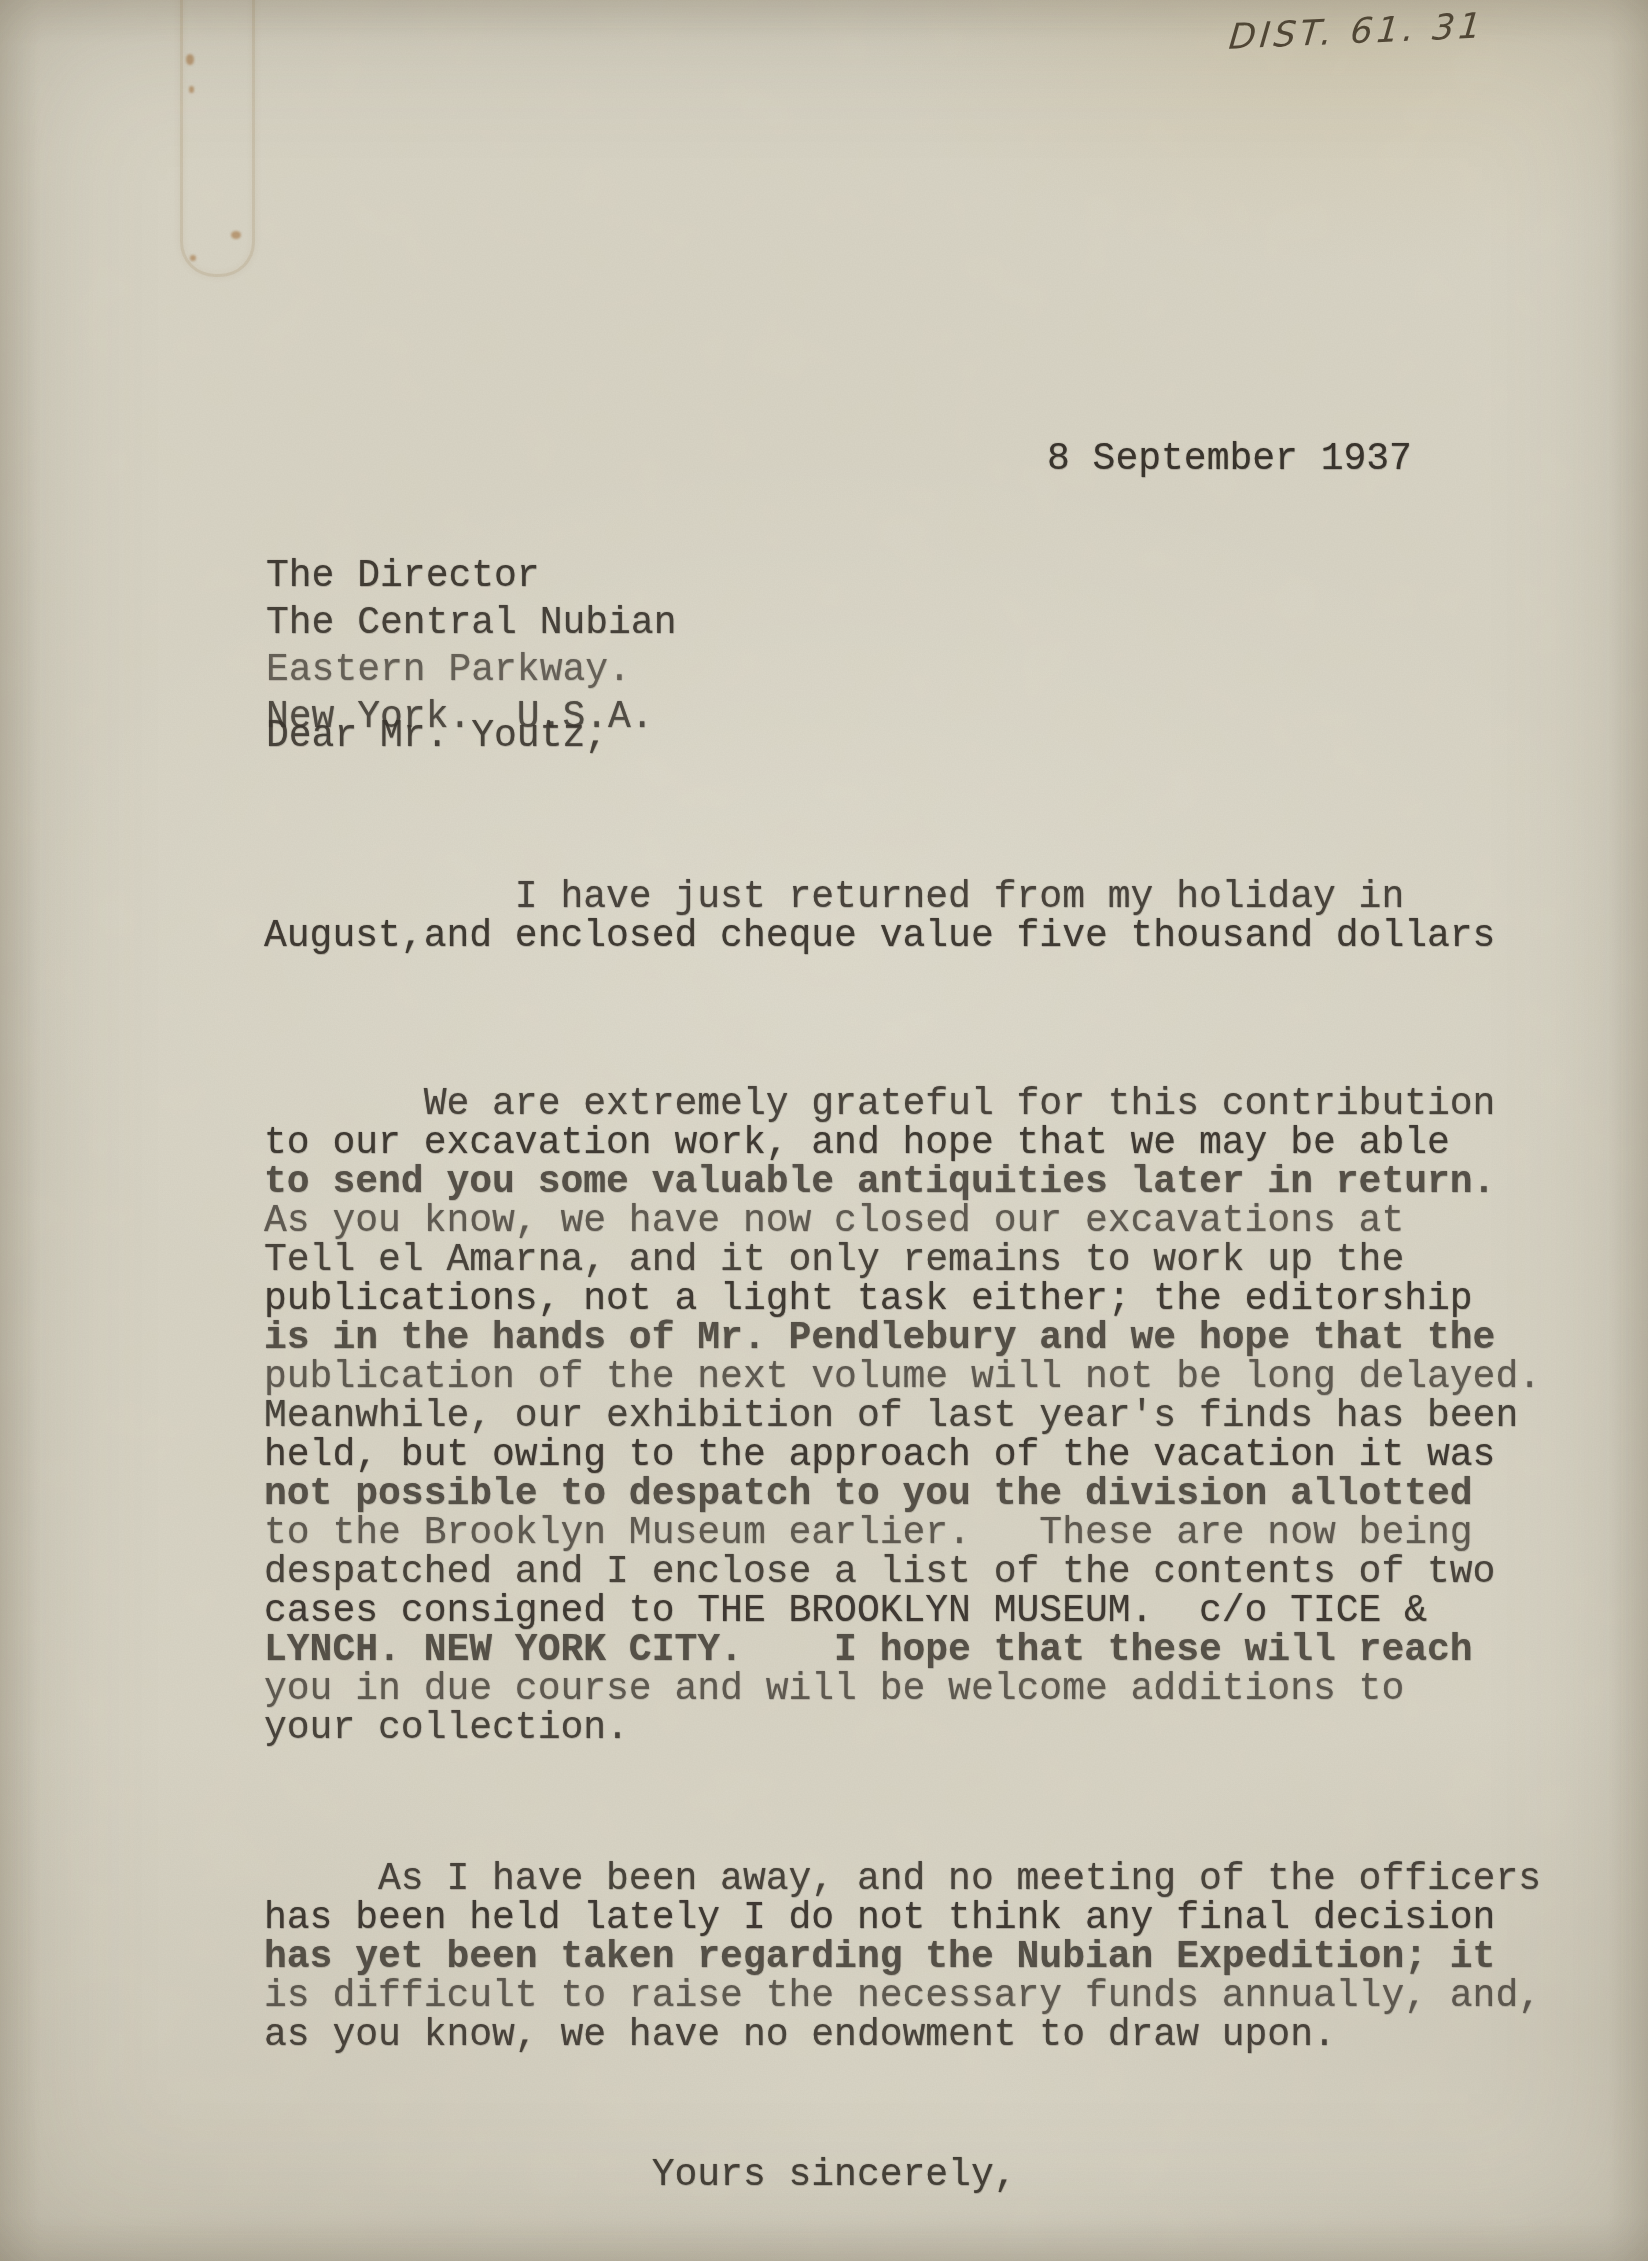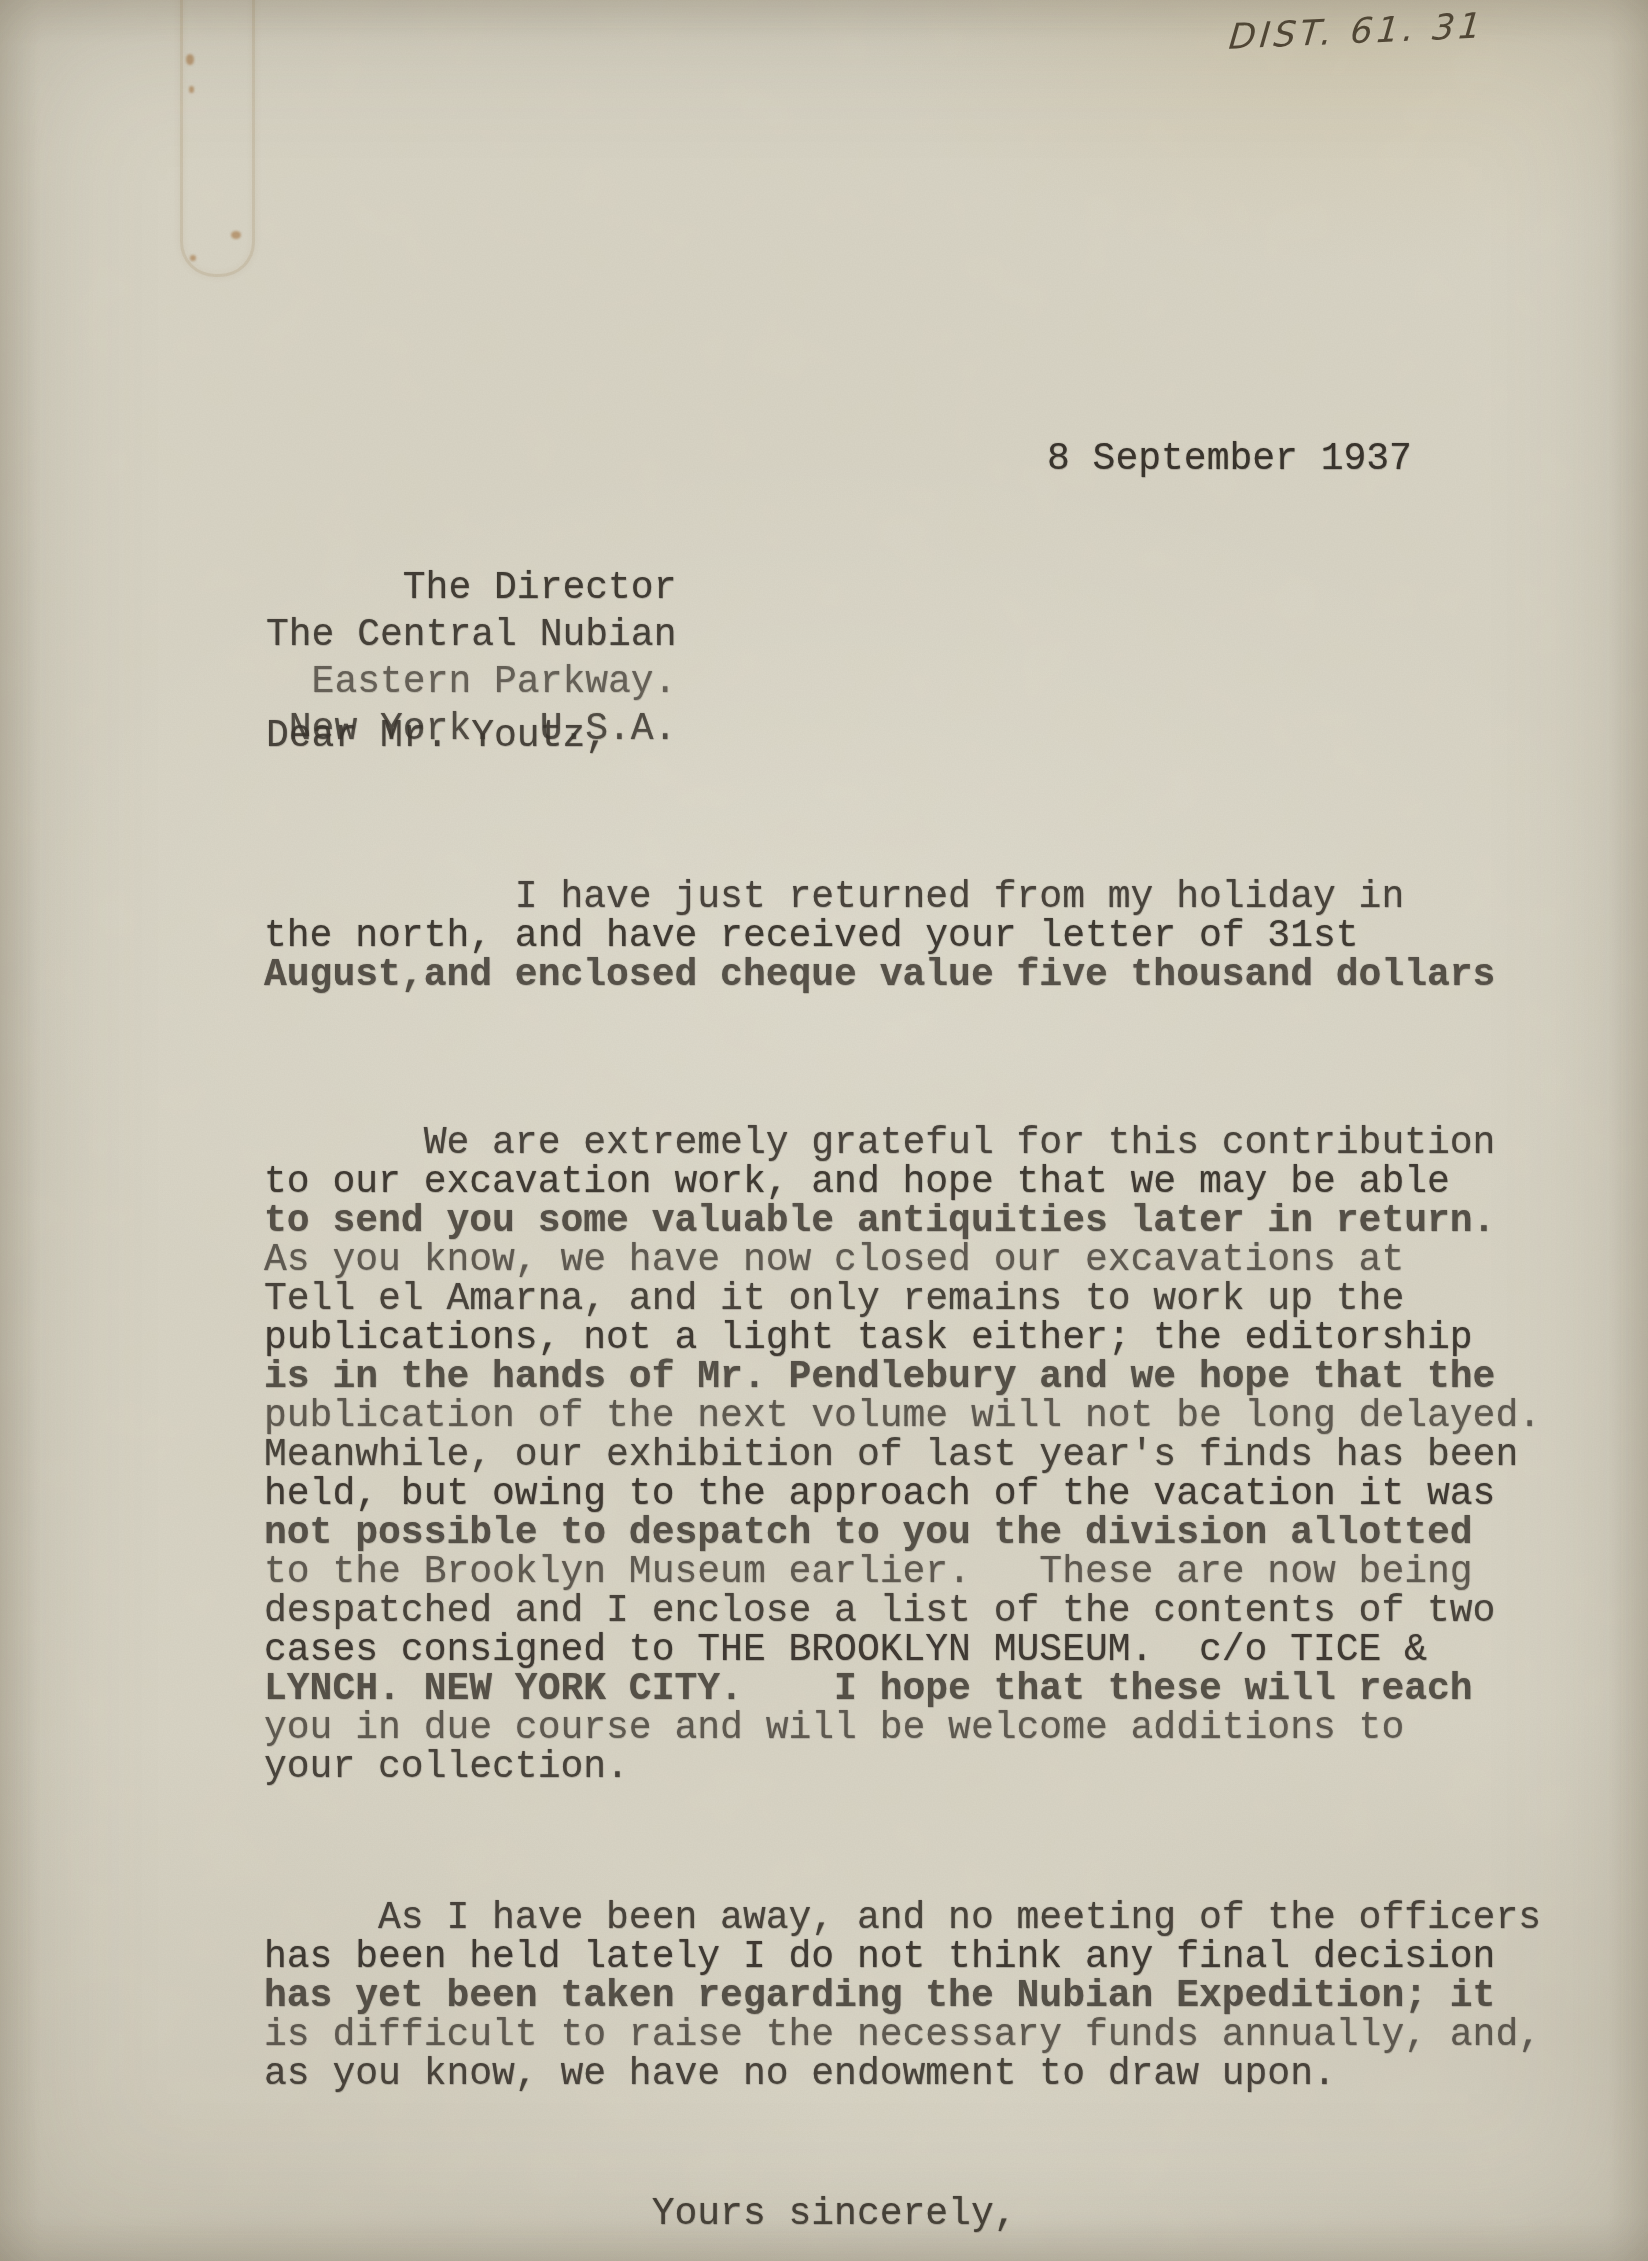--- a/index.html
+++ b/index.html
@@ -25,21 +25,21 @@
   .typed{
     position:absolute;
     white-space:pre;
     font-size:38px;
     line-height:39px;
     letter-spacing:0;
     text-shadow:0 0 1.2px rgba(56,50,42,.55), 0.5px 0.5px 0 rgba(56,50,42,.18);
     filter:blur(0.3px);
   }
   .date-line{left:1047px;top:439px;}
-  .address{left:266px;top:564px;line-height:47px;text-align:right;}
+  .address{left:266px;top:552px;line-height:47px;}
   .salutation{left:266px;top:716px;opacity:.9;}
   .body-block{left:264px;top:799px;}
   .para{margin:0;}
   .para-1{margin-bottom:51px;}
   .para-2{margin-bottom:34px;}
   .para-3{margin-bottom:22.7px;}
   .valediction{margin-bottom:72px;opacity:.93;}
   
   .para [data-name="text-line"]:nth-child(4n+1){opacity:.90;}
   .para [data-name="text-line"]:nth-child(4n+2){opacity:.96;}
@@ -99,21 +99,21 @@
 
   <div class="annotation" data-name="handwritten-catalog-annotation">DIST. 61. 31</div>
 
   <div class="typed date-line" data-name="date-line">8 September 1937</div>
 
   <div class="typed address" data-name="recipient-address"><div data-name="text-line">The Director</div><div data-name="text-line">The Central Nubian</div><div data-name="text-line">Eastern Parkway.</div><div data-name="text-line">New York.  U.S.A.</div></div>
 
   <div class="typed salutation" data-name="salutation">Dear Mr. Youtz,</div>
 
   <div class="typed body-block" data-name="letter-body">
-    <div class="para para-1" data-name="paragraph-1"><div data-name="text-line">           I have just returned from my holiday in</div><div data-name="text-line">the north, and have received your letter of 31st</div><div data-name="text-line">August,and enclosed cheque value five thousand dollars</div></div>
+    <div class="para para-1" data-name="paragraph-1"><div data-name="text-line">           I have just returned from my holiday in</div><div data-name="text-line">August,and enclosed cheque value five thousand dollars</div></div>
     <div class="para para-2" data-name="paragraph-2"><div data-name="text-line">       We are extremely grateful for this contribution</div><div data-name="text-line">to our excavation work, and hope that we may be able</div><div data-name="text-line">to send you some valuable antiquities later in return.</div><div data-name="text-line">As you know, we have now closed our excavations at</div><div data-name="text-line">Tell el Amarna, and it only remains to work up the</div><div data-name="text-line">publications, not a light task either; the editorship</div><div data-name="text-line">is in the hands of Mr. Pendlebury and we hope that the</div><div data-name="text-line">publication of the next volume will not be long delayed.</div><div data-name="text-line">Meanwhile, our exhibition of last year's finds has been</div><div data-name="text-line">held, but owing to the approach of the vacation it was</div><div data-name="text-line">not possible to despatch to you the division allotted</div><div data-name="text-line">to the Brooklyn Museum earlier.   These are now being</div><div data-name="text-line">despatched and I enclose a list of the contents of two</div><div data-name="text-line">cases consigned to THE BROOKLYN MUSEUM.  c/o TICE &amp;</div><div data-name="text-line">LYNCH. NEW YORK CITY.    I hope that these will reach</div><div data-name="text-line">you in due course and will be welcome additions to</div><div data-name="text-line">your collection.</div></div>
     <div class="para para-3" data-name="paragraph-3"><div data-name="text-line">     As I have been away, and no meeting of the officers</div><div data-name="text-line">has been held lately I do not think any final decision</div><div data-name="text-line">has yet been taken regarding the Nubian Expedition; it</div><div data-name="text-line">is difficult to raise the necessary funds annually, and,</div><div data-name="text-line">as you know, we have no endowment to draw upon.</div></div>
     <div class="valediction" data-name="valediction">                 Yours sincerely,</div>
     
   </div>
 
   <div class="vignette" data-name="page-vignette"></div>
 </div>
 
 

